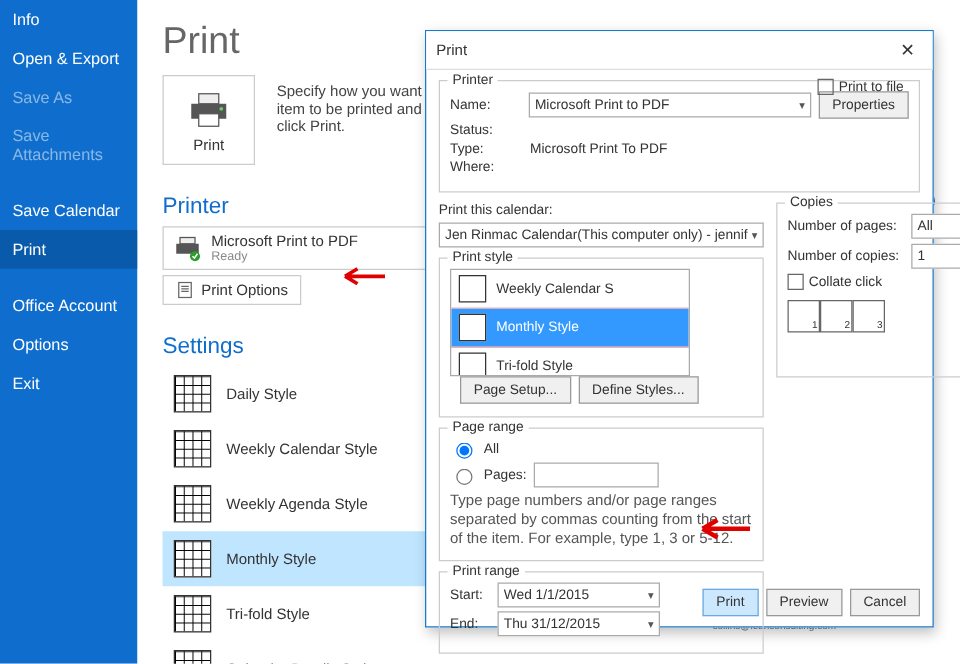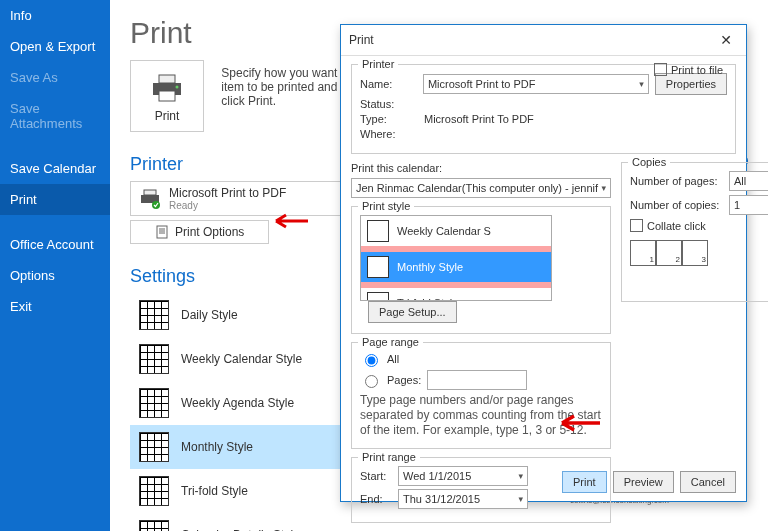--- a/index.html
+++ b/index.html
@@ -14,42 +14,42 @@
 .print-box{display:inline-block;border:1px solid #ccc;padding:8px 18px;text-align:center;vertical-align:top}
 .print-box svg{display:block;margin:4px auto 6px}
 .print-desc{display:inline-block;width:150px;margin-left:14px;vertical-align:top;color:#444;font-size:12px;margin-top:6px}
 .section-h{color:#0F6ECD;font-size:18px;margin-top:22px;margin-bottom:6px}
 .info-icon{float:right;color:#0F6ECD;border:1px solid #0F6ECD;border-radius:50%;width:12px;height:12px;font-size:9px;line-height:12px;text-align:center}
 .printer-sel{border:1px solid #ccc;width:210px;padding:4px 8px;display:flex;align-items:center}
 .printer-sel .txt{margin-left:8px}
 .printer-sel .txt .t1{font-size:12px}
 .printer-sel .txt .t2{font-size:10px;color:#888}
 .printer-sel .caret{margin-left:auto;font-size:10px;color:#666}
-.print-opts{border:1px solid #ccc;padding:4px 24px;display:inline-flex;align-items:center;margin-top:4px;background:#fff}
+.print-opts{border:1px solid #ccc;padding:4px 10px;display:inline-flex;align-items:center;margin-top:4px;background:#fff}
 .print-opts svg{margin-right:6px}
 .style-item{display:flex;align-items:center;padding:6px 8px;border:1px solid transparent;cursor:pointer;gap:12px}
 .style-item.selected{background:#BFE5FF}
 .style-icon{width:28px;height:28px;border:1px solid #333;background:#fff;background-image:linear-gradient(#000 1px,transparent 1px),linear-gradient(90deg,#000 1px,transparent 1px);background-size:7px 7px}
 .arrow{position:absolute}
 .arrow svg{display:block}
 
 .dialog{position:absolute;left:340px;top:24px;width:405px;height:476px;background:#fff;border:1px solid #1979CA;box-shadow:2px 4px 10px rgba(0,0,0,.25)}
 .dlg-title{background:#fff;border-bottom:1px solid #ddd;height:30px;display:flex;align-items:center;padding:0 8px;font-size:12px}
 .dlg-title .x{margin-left:auto;font-family:Arial;font-size:14px;cursor:pointer;padding:0 6px}
 .dlg-body{padding:8px 10px;font-size:11px;color:#333}
 .grp{border:1px solid #ccc;padding:8px 8px 10px;margin-bottom:8px;position:relative}
 .grp>.lg{position:absolute;top:-7px;left:6px;background:#fff;padding:0 4px;font-size:11px;color:#333}
 .row{display:flex;align-items:center;gap:6px;margin-bottom:3px}
 .row label{width:58px}
 .sel,.inp{border:1px solid #aaa;background:#fff;height:18px;font-size:11px;padding:0 4px;display:flex;align-items:center}
 .sel .caret{margin-left:auto;font-size:9px;color:#555}
 .btn{border:1px solid #999;background:#f0f0f0;height:20px;padding:0 10px;font-size:11px;display:inline-flex;align-items:center;cursor:pointer}
 .btn.primary{background:#cce8ff;border-color:#6aa9e0}
 .style-list{border:1px solid #aaa;width:190px;height:84px;overflow:hidden;display:inline-block;vertical-align:top}
-.style-list .sitem{display:flex;align-items:center;gap:8px;padding:4px 6px;border-bottom:6px solid #fca5a5}
+.style-list .sitem{display:flex;align-items:center;gap:8px;padding:4px 6px;border-bottom:1px solid #fca5a5}
 .style-list .sitem.selected{background:#3399FF;color:#fff}
 .style-list .sicon{width:20px;height:20px;border:1px solid #333;background:#fff}
 .side-btns{display:inline-flex;flex-direction:row;gap:6px;margin-left:8px;vertical-align:top}
 .lower-cols{display:flex;gap:10px}
 .lower-cols>.grp{flex:1}
 .copies .line{display:flex;align-items:center;gap:4px;margin-bottom:4px}
 .copies .label{width:95px}
 .pages{display:flex;gap:4px;margin-top:8px}
 .pagebox{width:22px;height:22px;border:1px solid #666;font-size:8px;display:flex;align-items:flex-end;justify-content:flex-end;padding:1px}
 .dlg-ftr{position:absolute;bottom:8px;right:10px;display:flex;gap:6px}
@@ -223,20 +223,21 @@
                   <div class="sicon"></div>
                   <span>Monthly Style</span>
                 </div>
               <div class="sitem">
                   <div class="sicon"></div>
                   <span>Tri-fold Style</span>
                 </div>
             </div>
             <div class="side-btns">
               <span class="btn">Page Setup...</span>
+              <span class="btn">Define Styles...</span>
             </div>
           </div>
 
           <div class="grp">
             <span class="lg">Page range</span>
             <div class="row">
                 <input type="radio" checked="" style="">
                 <span>All</span>
               </div>
             <div class="row">

